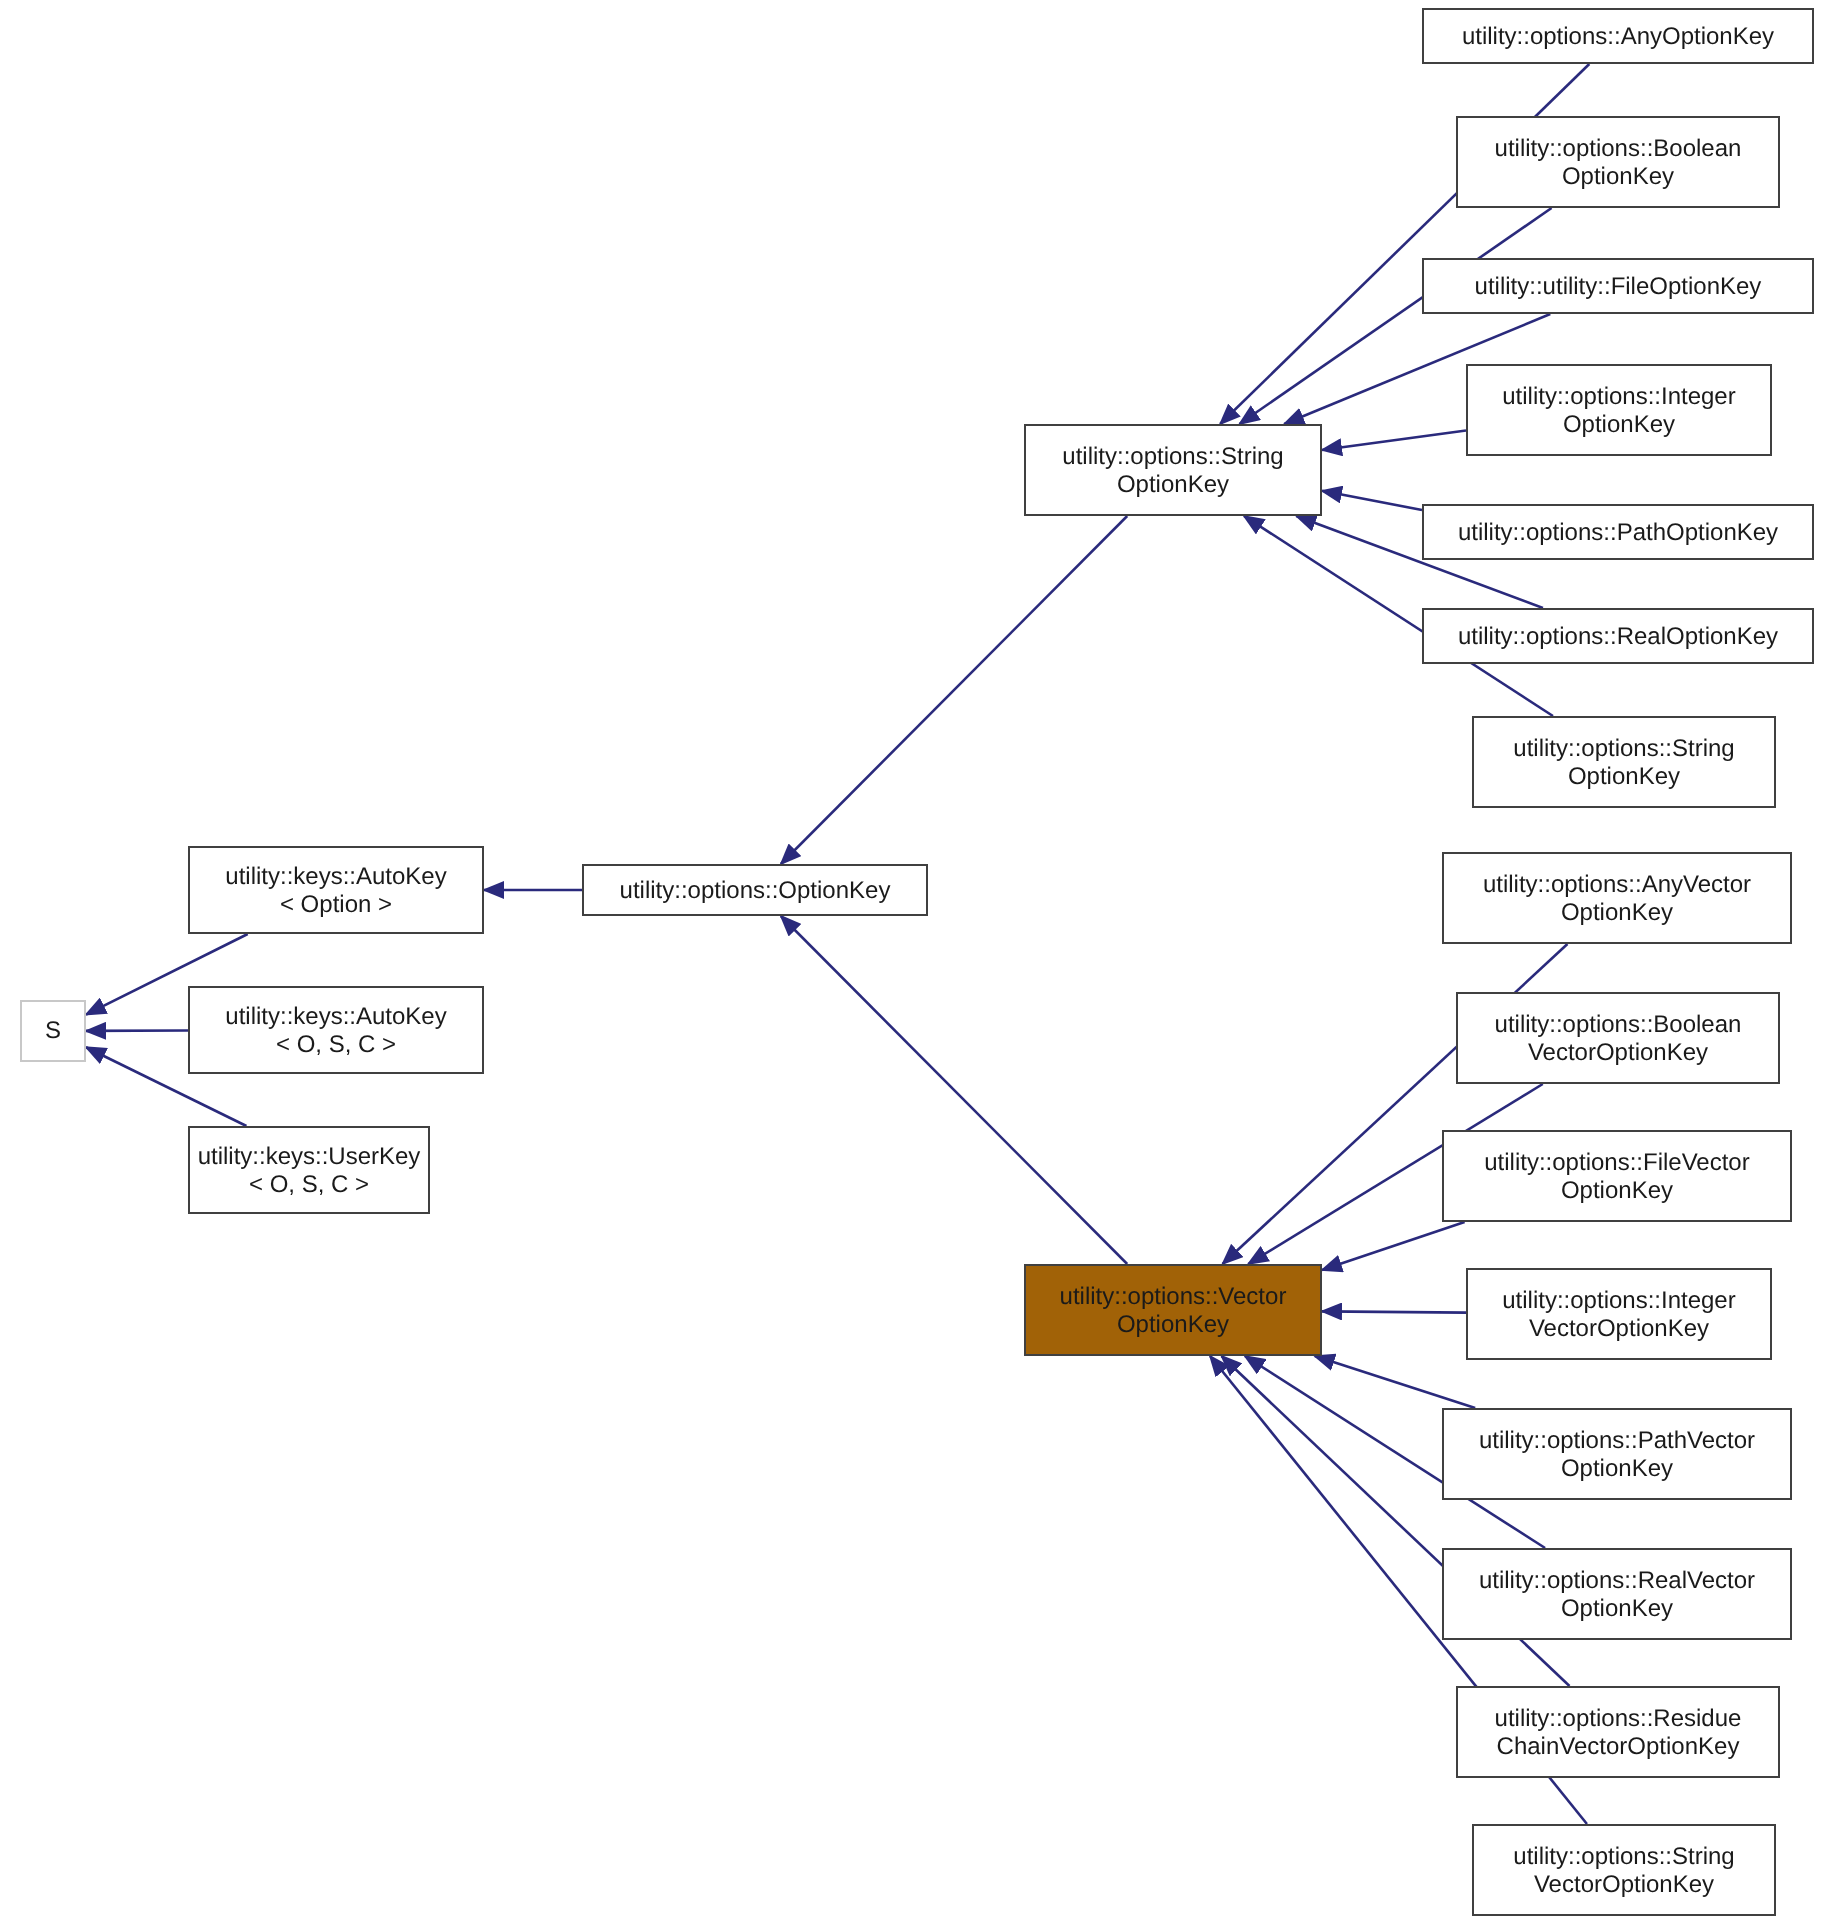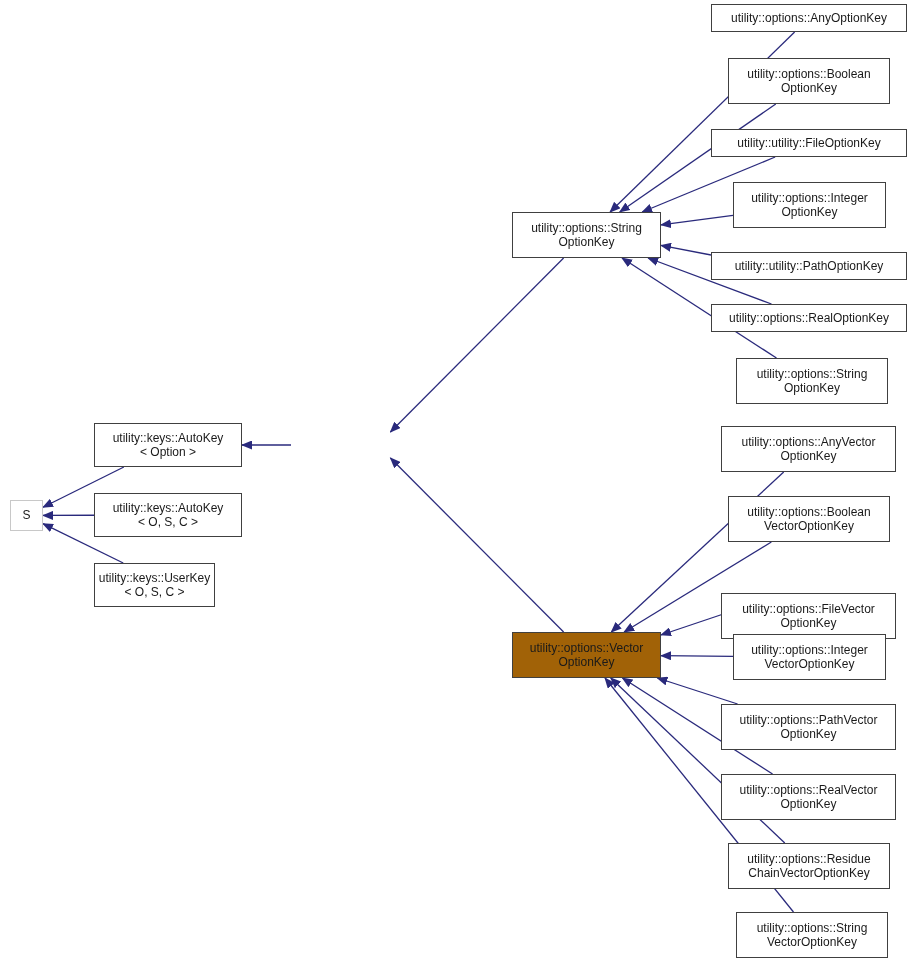--- a/index.html
+++ b/index.html
@@ -78,39 +78,40 @@
       <line x1="784.7464454976304" y1="843" x2="610.7535545023696" y2="678" stroke="#2a2a7c" stroke-width="1.3" marker-end="url(#arrowhead)"></line>
       <line x1="793.4767857142857" y1="912" x2="605.0232142857143" y2="678" stroke="#2a2a7c" stroke-width="1.3" marker-end="url(#arrowhead)"></line>
     </svg>
 <div class="node ghost" style="left: 10px; top: 500px; width: 33px; height: 31px; border-color: rgb(200, 200, 200); background: rgb(255, 255, 255); color: rgb(26, 26, 26);">S</div>
     <div class="node" style="left: 94px; top: 423px; width: 148px; height: 44px; border-color: rgb(64, 64, 64); background: rgb(255, 255, 255); color: rgb(26, 26, 26);">utility::keys::AutoKey
 &lt; Option &gt;</div>
     <div class="node" style="left: 94px; top: 493px; width: 148px; height: 44px; border-color: rgb(64, 64, 64); background: rgb(255, 255, 255); color: rgb(26, 26, 26);">utility::keys::AutoKey
 &lt; O, S, C &gt;</div>
     <div class="node" style="left: 94px; top: 563px; width: 121px; height: 44px; border-color: rgb(64, 64, 64); background: rgb(255, 255, 255); color: rgb(26, 26, 26);">utility::keys::UserKey
 &lt; O, S, C &gt;</div>
+    <div class="node" style="left: 291px; top: 432px; width: 173px; height: 26px; border-color: rgb(64, 64, 64); background: rgb(255, 255, 255); color: rgb(26, 26, 26);">utility::options::OptionKey</div>
     <div class="node" style="left: 512px; top: 212px; width: 149px; height: 46px; border-color: rgb(64, 64, 64); background: rgb(255, 255, 255); color: rgb(26, 26, 26);">utility::options::String
 OptionKey</div>
     <div class="node" style="left: 512px; top: 632px; width: 149px; height: 46px; border-color: rgb(64, 64, 64); background: #a16207; color: rgb(26, 26, 26);">utility::options::Vector
 OptionKey</div>
     <div class="node" style="left: 711px; top: 4px; width: 196px; height: 28px; border-color: rgb(64, 64, 64); background: rgb(255, 255, 255); color: rgb(26, 26, 26);">utility::options::AnyOptionKey</div>
     <div class="node" style="left: 728px; top: 58px; width: 162px; height: 46px; border-color: rgb(64, 64, 64); background: rgb(255, 255, 255); color: rgb(26, 26, 26);">utility::options::Boolean
 OptionKey</div>
     <div class="node" style="left: 711px; top: 129px; width: 196px; height: 28px; border-color: rgb(64, 64, 64); background: rgb(255, 255, 255); color: rgb(26, 26, 26);">utility::utility::FileOptionKey</div>
     <div class="node" style="left: 733px; top: 182px; width: 153px; height: 46px; border-color: rgb(64, 64, 64); background: rgb(255, 255, 255); color: rgb(26, 26, 26);">utility::options::Integer
 OptionKey</div>
-    <div class="node" style="left: 711px; top: 252px; width: 196px; height: 28px; border-color: rgb(64, 64, 64); background: rgb(255, 255, 255); color: rgb(26, 26, 26);">utility::utility::PathOptionKey</div>
+    <div class="node" style="left: 711px; top: 252px; width: 196px; height: 28px; border-color: rgb(64, 64, 64); background: rgb(255, 255, 255); color: rgb(26, 26, 26);">utility::options::PathOptionKey</div>
     <div class="node" style="left: 711px; top: 304px; width: 196px; height: 28px; border-color: rgb(64, 64, 64); background: rgb(255, 255, 255); color: rgb(26, 26, 26);">utility::options::RealOptionKey</div>
     <div class="node" style="left: 736px; top: 358px; width: 152px; height: 46px; border-color: rgb(64, 64, 64); background: rgb(255, 255, 255); color: rgb(26, 26, 26);">utility::options::String
 OptionKey</div>
     <div class="node" style="left: 721px; top: 426px; width: 175px; height: 46px; border-color: rgb(64, 64, 64); background: rgb(255, 255, 255); color: rgb(26, 26, 26);">utility::options::AnyVector
 OptionKey</div>
     <div class="node" style="left: 728px; top: 496px; width: 162px; height: 46px; border-color: rgb(64, 64, 64); background: rgb(255, 255, 255); color: rgb(26, 26, 26);">utility::options::Boolean
 VectorOptionKey</div>
-    <div class="node" style="left: 721px; top: 565px; width: 175px; height: 46px; border-color: rgb(64, 64, 64); background: rgb(255, 255, 255); color: rgb(26, 26, 26); margin-top: 28px;">utility::options::FileVector
+    <div class="node" style="left: 721px; top: 565px; width: 175px; height: 46px; border-color: rgb(64, 64, 64); background: rgb(255, 255, 255); color: rgb(26, 26, 26);">utility::options::FileVector
 OptionKey</div>
     <div class="node" style="left: 733px; top: 634px; width: 153px; height: 46px; border-color: rgb(64, 64, 64); background: rgb(255, 255, 255); color: rgb(26, 26, 26);">utility::options::Integer
 VectorOptionKey</div>
     <div class="node" style="left: 721px; top: 704px; width: 175px; height: 46px; border-color: rgb(64, 64, 64); background: rgb(255, 255, 255); color: rgb(26, 26, 26); text-align: center;">utility::options::PathVector
 OptionKey</div>
     <div class="node" style="left: 721px; top: 774px; width: 175px; height: 46px; border-color: rgb(64, 64, 64); background: rgb(255, 255, 255); color: rgb(26, 26, 26);">utility::options::RealVector
 OptionKey</div>
     <div class="node" style="left: 728px; top: 843px; width: 162px; height: 46px; border-color: rgb(64, 64, 64); background: rgb(255, 255, 255); color: rgb(26, 26, 26);">utility::options::Residue
 ChainVectorOptionKey</div>
     <div class="node" style="left: 736px; top: 912px; width: 152px; height: 46px; border-color: rgb(64, 64, 64); background: rgb(255, 255, 255); color: rgb(26, 26, 26);">utility::options::String

